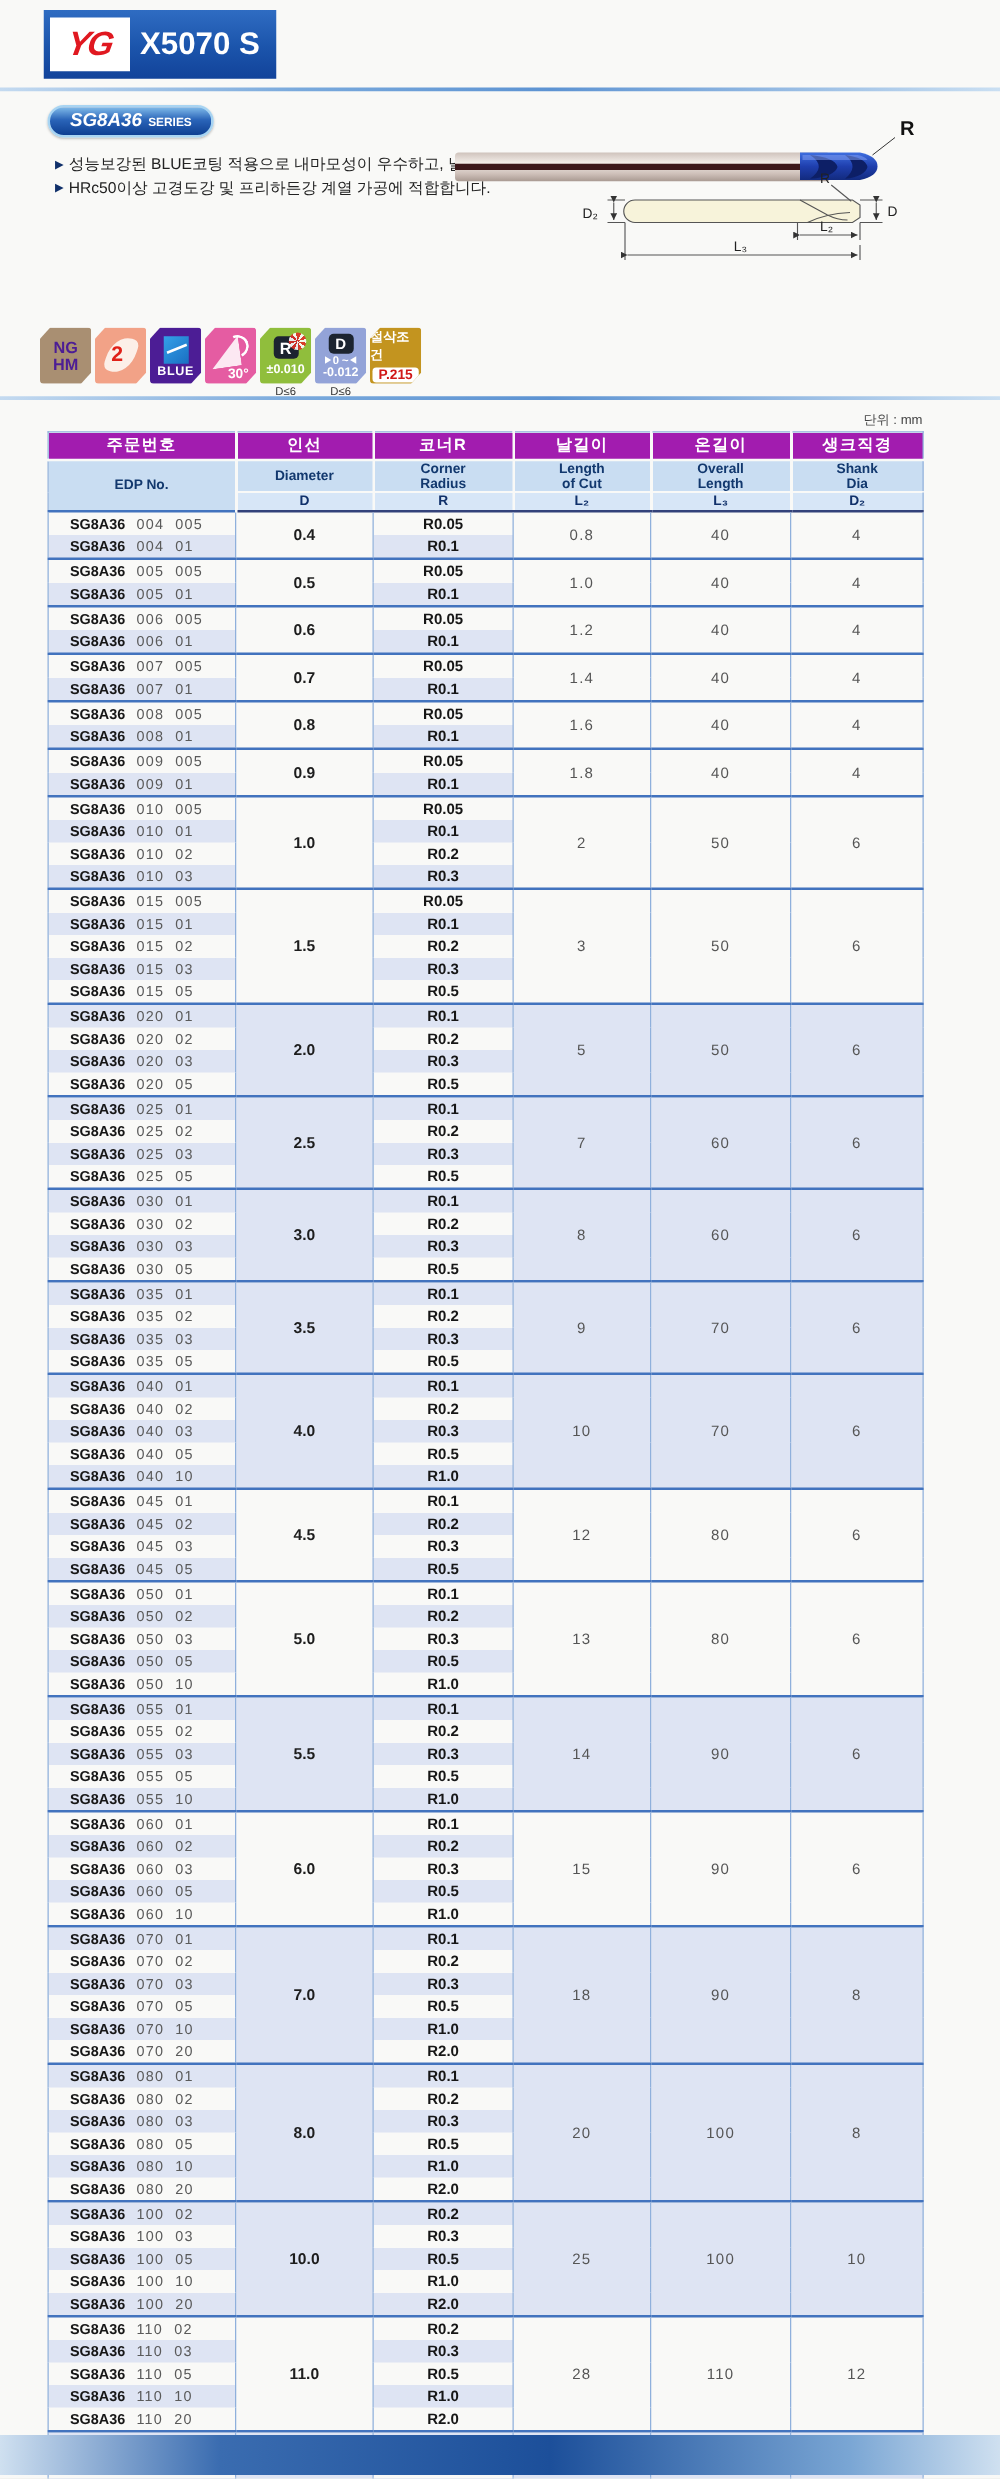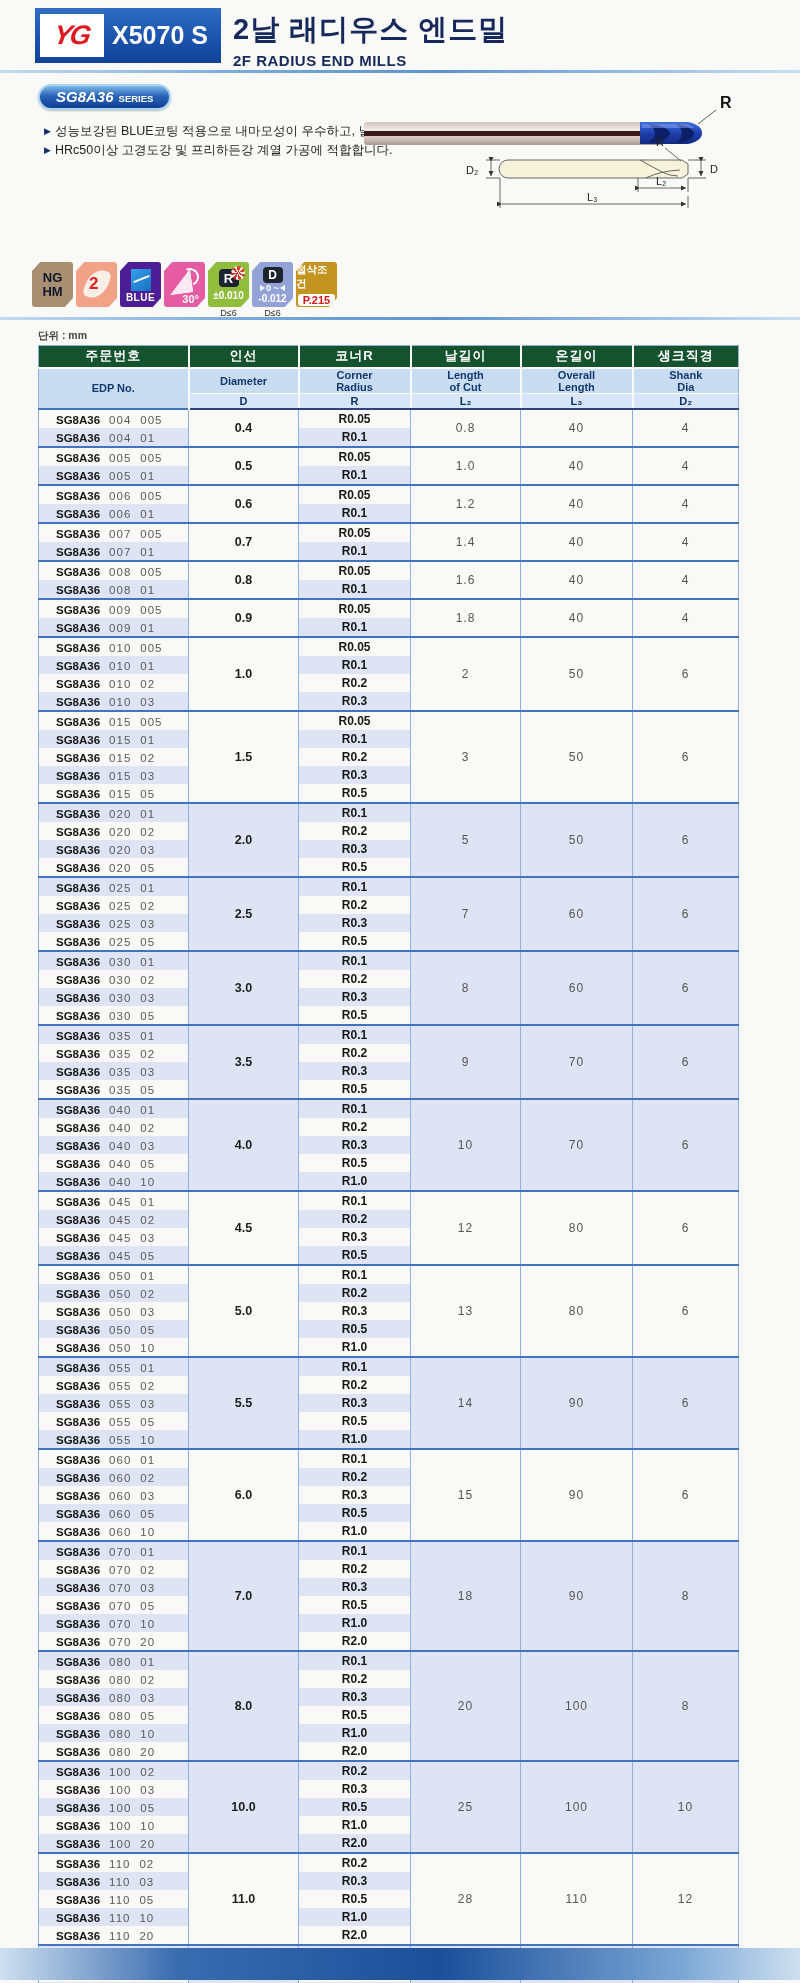--- a/index.html
+++ b/index.html
@@ -39,21 +39,21 @@
   
   .diagram { position:absolute; left:350px; top:78px; width:440px; height:140px; }
 
   
   .badges { position:absolute; left:32px; top:262px; display:flex; gap:3px; }
   .bwrap { width:41px; display:flex; flex-direction:column; align-items:center; }
   .badge { width:41px; height:45px; border-radius:3px; position:relative; overflow:hidden;
            clip-path:polygon(20% 0,100% 0,100% 80%,80% 100%,0 100%,0 20%);
            display:flex; flex-direction:column; align-items:center; justify-content:center; }
   .bnote { font-size:9px; color:#333; margin-top:1px; height:11px; }
-  .b1 { background:#a98f72; color:#0f172a; font-weight:bold; font-size:13px; line-height:14px; text-align:center; }
+  .b1 { background:#a98f72; color:#4c1d95; font-weight:bold; font-size:13px; line-height:14px; text-align:center; }
   .b2 { background:#f2a287; }
   .b2 .leaf { position:absolute; width:22px; height:30px; background:#fcefe8; left:10px; top:7px;
               border-radius:70% 20% 70% 20%; transform:rotate(18deg); }
   .b2 .two { position:absolute; color:#e02018; font-weight:bold; font-size:17px; left:13px; top:12px; }
   .b3 { background:#4c1d95; }
   .b3 .sq { width:20px; height:22px; margin-top:2px; background:linear-gradient(135deg,#34a0e8 0%,#1a6fc2 100%);
             position:relative; }
   .b3 .sq:after { content:""; position:absolute; left:2px; top:9px; width:17px; height:2px;
                   background:#fff; transform:rotate(-22deg); }
   .b3 .cap { color:#fff; font-size:10px; font-weight:bold; margin-top:1px; letter-spacing:0.5px; }
@@ -78,28 +78,28 @@
                border-left:5px solid #fff; }
   .b6 .tri-l { width:0; height:0; border-top:3px solid transparent; border-bottom:3px solid transparent;
                border-right:5px solid #fff; }
   .b6 .tol { margin-top:0; }
   .b7 { background:#c3941f; }
   .b7 .lab { color:#fff; font-weight:bold; font-size:10.5px; }
   .b7 .page-chip { background:#fff; color:#d01818; font-weight:bold; font-size:11px;
                    border-radius:3px; padding:0 5px; margin-top:3px; }
 
   
-  .unit-note { position:absolute; left:38px; top:329px; width:700px; 
-               font-size:10.5px; color:#444;font-weight:bold; }
+  .unit-note { position:absolute; left:38px; top:329px; width:700px; text-align:right;
+               font-size:10.5px; color:#444; }
   table.spec { position:absolute; left:38px; top:345px; width:700px;
                border-collapse:collapse; table-layout:fixed;
                border:1px solid #8fb0dc; }
   .spec th, .spec td { overflow:hidden; }
   .spec thead th { font-family:"Liberation Sans",sans-serif; }
-  .spec tr.h1 th { background:#14532d; color:#fff; font-size:13px; font-weight:bold;
+  .spec tr.h1 th { background:#a21caf; color:#fff; font-size:13px; font-weight:bold;
                    height:22px; border-left:2px solid #f9f9f7; border-right:2px solid #f9f9f7;
                    border-bottom:2px solid #f9f9f7; letter-spacing:1px; }
   .spec tr.h2 th { background:#c9ddf2; color:#12386e; font-size:11px; font-weight:bold;
                    height:26px; border-left:2px solid #f9f9f7; border-right:2px solid #f9f9f7;
                    border-bottom:1px solid #f9f9f7; line-height:12px; }
   .spec tr.h3 th { background:#d7e6f7; color:#10306a; font-size:11px; font-weight:bold;
                    height:15px; border-left:2px solid #f9f9f7; border-right:2px solid #f9f9f7;
                    border-bottom:2px solid #33427a; }
   .spec tr.h1 th:first-child, .spec tr.h2 th:first-child { border-left:none; }
   .spec tr.h1 th:last-child, .spec tr.h2 th:last-child, .spec tr.h3 th:last-child { border-right:none; }
@@ -122,24 +122,20 @@
 </head>
 <body>
 
 <div class="page">
 
   <div class="brand">
     <div class="logo-box">
       <span class="logo-text">YG</span>
     </div>
     <span class="model">X5070 S</span>
-  </div>
-  <div class="titles">
-    <div class="title-ko">2날 래디우스 엔드밀</div>
-    <div class="title-en">2F RADIUS END MILLS</div>
   </div>
   <div class="hrule r1"></div>
 
   <div class="series-pill">
     <span class="name">SG8A36</span>
     <span class="suffix">SERIES</span>
   </div>
 
   <ul class="features">
     <li><span class="arr">▶</span><span>성능보강된 BLUE코팅 적용으로 내마모성이 우수하고, 날부치핑을 최소화하였습니다.</span></li>

